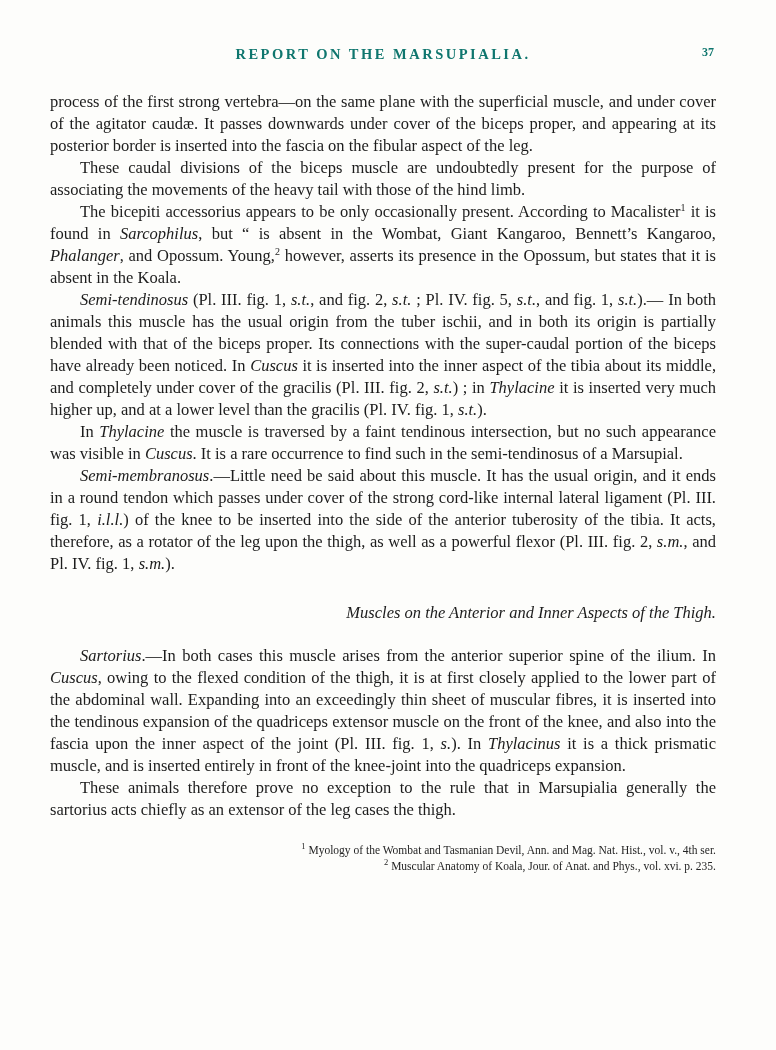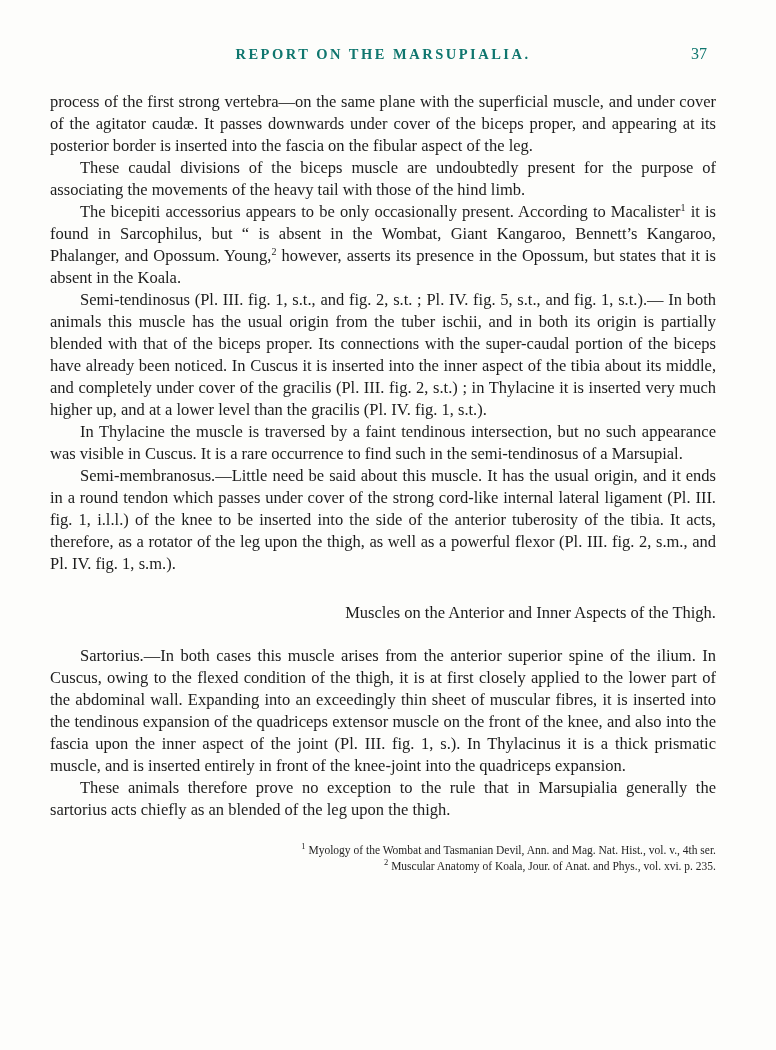--- a/index.html
+++ b/index.html
@@ -23,43 +23,44 @@
     position: relative;
     text-align: center;
     font-weight: bold;
     font-size: 14.5px;
     letter-spacing: 2.5px;
     margin-bottom: 28px;
     color: #0f766e;
   }
   .page-number {
     position: absolute;
-    right: 9px;
+    right: 2px;
     top: -1px;
-    font-size: 16px;
+    font-size: 12px;
     letter-spacing: 0;
-    font-weight: normal;
+    font-weight: bold;
   }
   .text-block {
     font-size: 16.5px;
     line-height: 22px;
     text-align: justify;
   }
   .text-block p {
     margin: 0;
   }
   .text-block p.indent {
     text-indent: 30px;
   }
   .text-block p.heading {
     text-align: right;
     text-indent: 0;
     margin: 27px 0 21px 0;
   }
   .it {
+    font-style: italic;
   }
   .text-block sup, .footnote sup {
     font-size: 10px;
     line-height: 0;
     vertical-align: super;
   }
   .footnotes {
     margin-top: 22px;
     padding-left: 64px;
     font-size: 11.5px;
@@ -84,21 +85,21 @@
 
   <div class="text-block" id="blocks">
       <p class=""><span>process of the first strong vertebra—on the same plane with the superficial muscle, and under cover of the agitator caudæ.  It passes downwards under cover of the biceps proper, and appearing at its posterior border is inserted into the fascia on the fibular aspect of the leg.</span></p>
       <p class="indent"><span>These caudal divisions of the biceps muscle are undoubtedly present for the purpose of associating the movements of the heavy tail with those of the hind limb.</span></p>
       <p class="indent"><span>The bicepiti accessorius appears to be only occasionally present.  According to Macalister</span><sup>1</sup><span> it is found in </span><span class="it">Sarcophilus</span><span>, but “ is absent in the Wombat, Giant Kangaroo, Bennett’s Kangaroo, </span><span class="it">Phalanger</span><span>, and Opossum.  Young,</span><sup>2</sup><span> however, asserts its presence in the Opossum, but states that it is absent in the Koala.</span></p>
       <p class="indent"><span class="it">Semi-tendinosus</span><span> (Pl. III. fig. 1, </span><span class="it">s.t.</span><span>, and fig. 2, </span><span class="it">s.t.</span><span> ;  Pl. IV. fig. 5, </span><span class="it">s.t.</span><span>, and fig. 1, </span><span class="it">s.t.</span><span>).— In both animals this muscle has the usual origin from the tuber ischii, and in both its origin is partially blended with that of the biceps proper.  Its connections with the super-caudal portion of the biceps have already been noticed.  In </span><span class="it">Cuscus</span><span> it is inserted into the inner aspect of the tibia about its middle, and completely under cover of the gracilis (Pl. III. fig. 2, </span><span class="it">s.t.</span><span>) ; in </span><span class="it">Thylacine</span><span> it is inserted very much higher up, and at a lower level than the gracilis (Pl. IV. fig. 1, </span><span class="it">s.t.</span><span>).</span></p>
       <p class="indent"><span>In </span><span class="it">Thylacine</span><span> the muscle is traversed by a faint tendinous intersection, but no such appearance was visible in </span><span class="it">Cuscus</span><span>.  It is a rare occurrence to find such in the semi-tendinosus of a Marsupial.</span></p>
       <p class="indent"><span class="it">Semi-membranosus</span><span>.—Little need be said about this muscle.  It has the usual origin, and it ends in a round tendon which passes under cover of the strong cord-like internal lateral ligament (Pl. III. fig. 1, </span><span class="it">i.l.l.</span><span>) of the knee to be inserted into the side of the anterior tuberosity of the tibia.  It acts, therefore, as a rotator of the leg upon the thigh, as well as a powerful flexor (Pl. III. fig. 2, </span><span class="it">s.m.</span><span>, and Pl. IV. fig. 1, </span><span class="it">s.m.</span><span>).</span></p>
       <p class="heading"><span class="it">Muscles on the Anterior and Inner Aspects of the Thigh.</span></p>
       <p class="indent"><span class="it">Sartorius</span><span>.—In both cases this muscle arises from the anterior superior spine of the ilium.  In </span><span class="it">Cuscus</span><span>, owing to the flexed condition of the thigh, it is at first closely applied to the lower part of the abdominal wall.  Expanding into an exceedingly thin sheet of muscular fibres, it is inserted into the tendinous expansion of the quadriceps extensor muscle on the front of the knee, and also into the fascia upon the inner aspect of the joint (Pl. III. fig. 1, </span><span class="it">s.</span><span>).  In </span><span class="it">Thylacinus</span><span> it is a thick prismatic muscle, and is inserted entirely in front of the knee-joint into the quadriceps expansion.</span></p>
-      <p class="indent"><span>These animals therefore prove no exception to the rule that in Marsupialia generally the sartorius acts chiefly as an blended of the leg upon the thigh.</span></p>
+      <p class="indent"><span>These animals therefore prove no exception to the rule that in Marsupialia generally the sartorius acts chiefly as an extensor of the leg cases the thigh.</span></p>
     </div>
 
   <div class="footnotes">
     <div class="footnote"><sup>1</sup><span>Myology of the Wombat and Tasmanian Devil, Ann. and Mag. Nat. Hist., vol. v., 4th ser.</span></div>
     <div class="footnote"><sup>2</sup><span>Muscular Anatomy of Koala, Jour. of Anat. and Phys., vol. xvi. p. 235.</span></div>
   </div>
 
 </div>
 
 </body></html>

